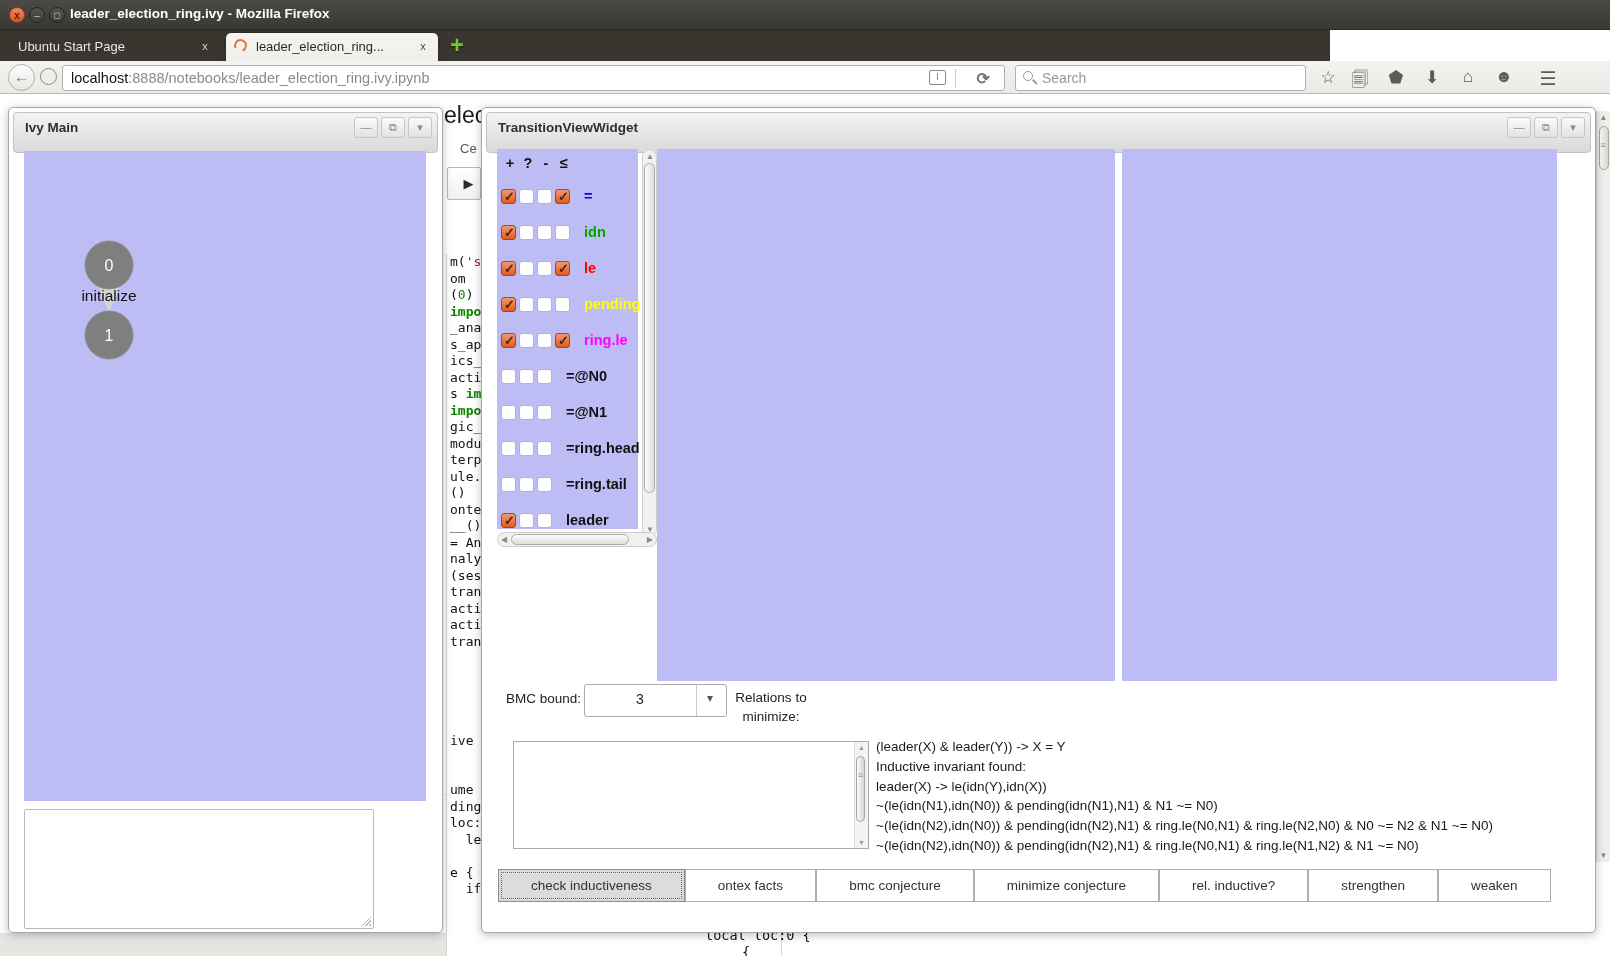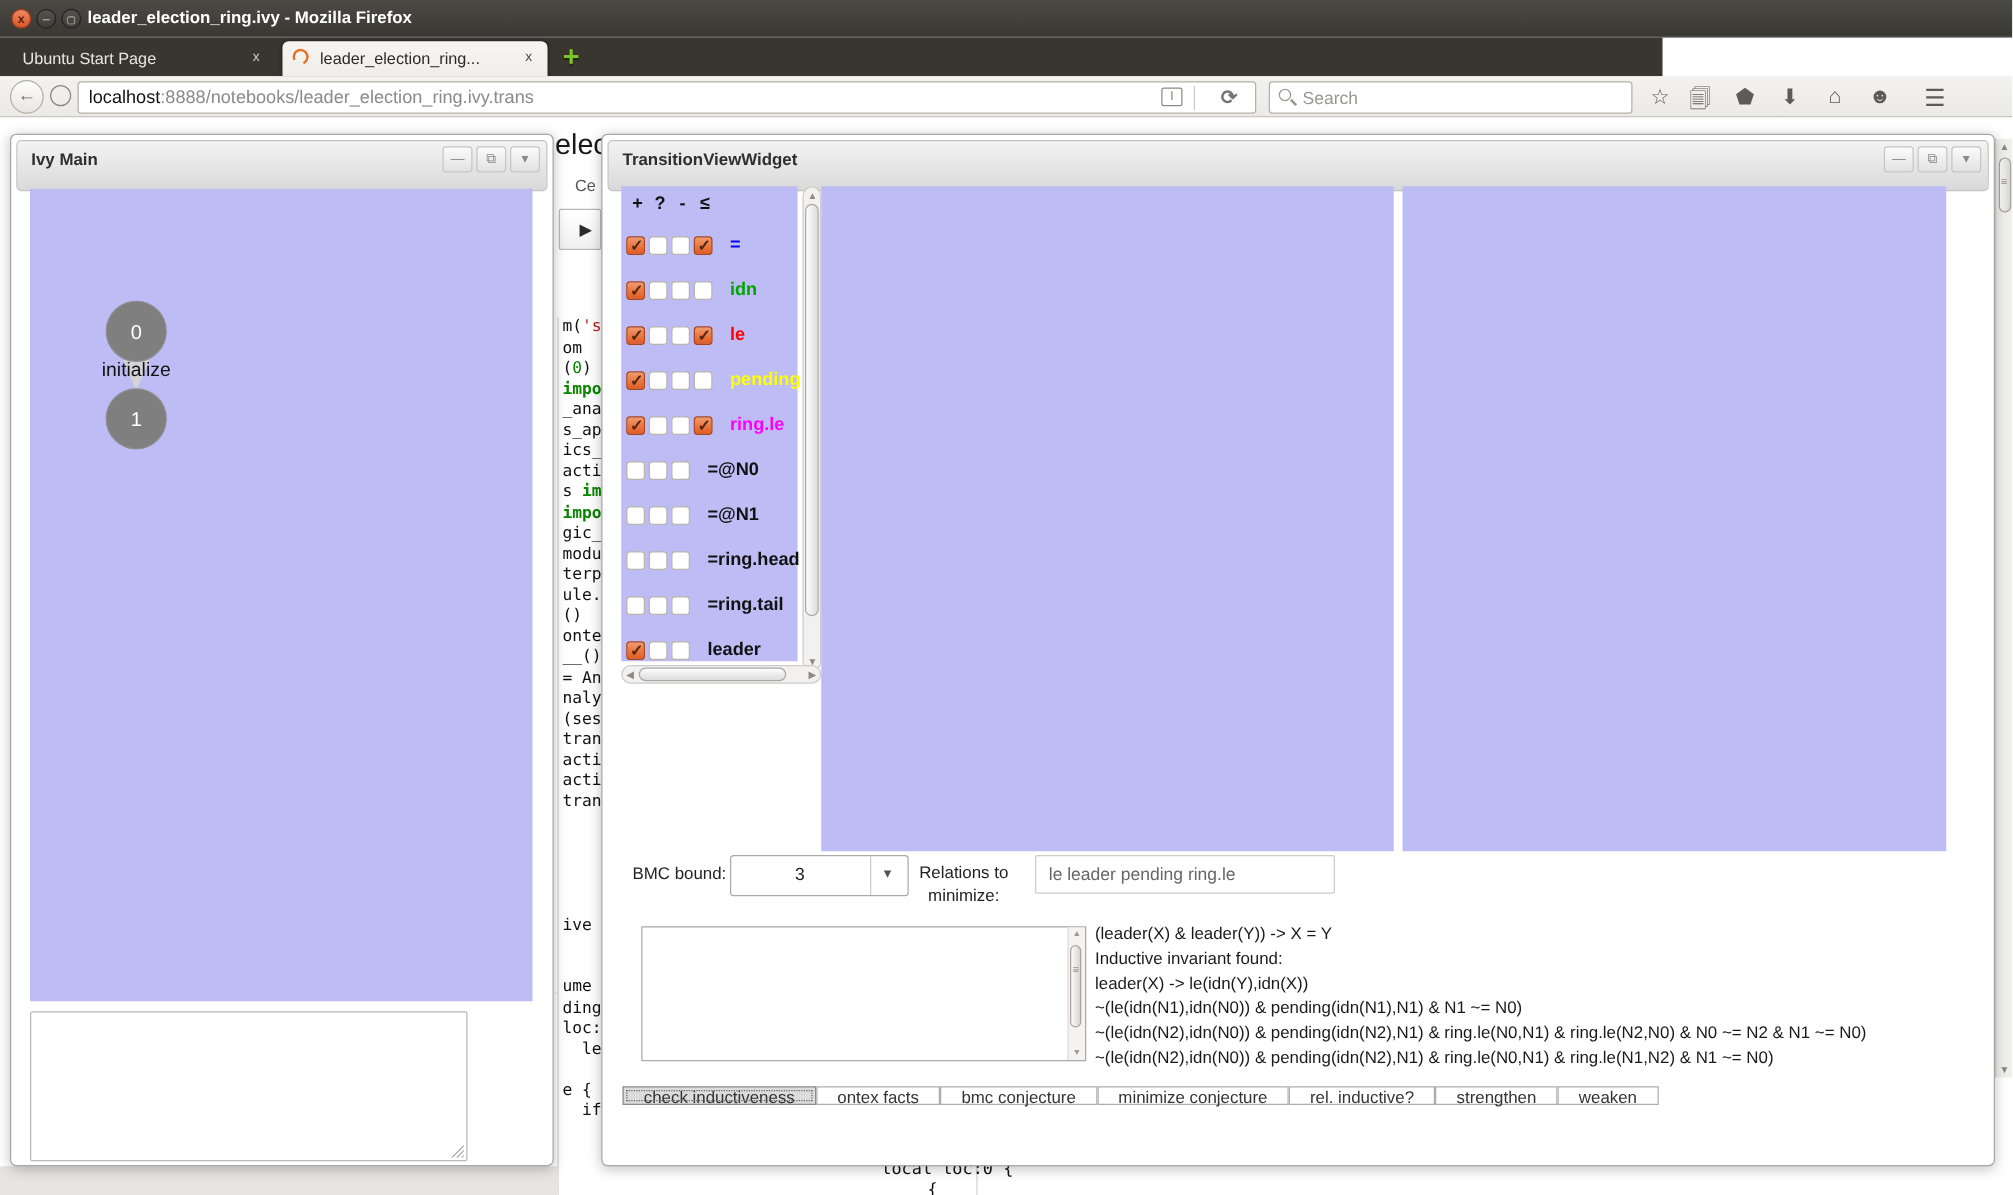--- a/index.html
+++ b/index.html
@@ -146,22 +146,22 @@
   .facts-box { position:absolute; left:31px; top:633px; width:356px; height:108px; background:#fff;
     border:1px solid #aaa; }
   .facts-box .fb-scroll { position:absolute; right:0; top:0; width:14px; height:106px; background:#f4f3f1; border-left:1px solid #ddd; }
   .fb-scroll .sb-thumb { left:1px; top:14px; width:9px; height:66px; }
   .fb-scroll .fb-up, .fb-scroll .fb-down { position:absolute; left:3px; font-size:7px; color:#999; }
   .fb-up { top:2px; } .fb-down { bottom:2px; }
 
   .invariant { position:absolute; left:394px; top:629px; font-size:13.5px; color:#1a1a1a; line-height:19.8px; white-space:nowrap; }
 
   .btn-row { position:absolute; left:16px; top:761px; display:flex; }
-  .action-btn { height:15px; background:#fff; border:1px solid #adadad; font-size:13.5px; color:#333;
-    padding:0 16px; font-family:"Liberation Sans",sans-serif; white-space:nowrap; }
+  .action-btn { height:33px; background:#fff; border:1px solid #adadad; font-size:13.5px; color:#333;
+    padding:0 32px; font-family:"Liberation Sans",sans-serif; white-space:nowrap; }
   .action-btn.focused { background:#dcdcdc; outline:1px dotted #666; outline-offset:-4px; border-color:#8c8c8c; }
 
   svg text { font-family:"Liberation Sans",sans-serif; }
 </style>
 </head>
 <body>
 
 <div id="screen">
 
   <div class="titlebar">
@@ -181,21 +181,21 @@
       <span class="tab-label">leader_election_ring...</span>
       <span class="tab-close">x</span>
     </div>
     <div class="newtab-btn">+</div>
   </div>
 
   <div class="toolbar">
     <div class="back-btn">←</div>
     <div class="globe-icon"></div>
     <div class="urlbar">
-      <span class="url-host">localhost</span><span class="url-path">:8888/notebooks/leader_election_ring.ivy.trans</span>
+      <span class="url-host">localhost</span><span class="url-path">:8888/notebooks/leader_election_ring.ivy.ipynb</span>
       <span class="reader-icon"></span>
       <span class="url-divider"></span>
       <span class="reload-icon">⟳</span>
     </div>
     <div class="searchbar">
       <span class="search-glyph"></span>
       <input placeholder="Search" style="">
     </div>
     <div class="tb-icon" style="left:1316px">☆</div>
     <div class="tb-icon" style="left:1348px">🗐</div>
@@ -354,21 +354,20 @@
 
     <div class="bmc-label">BMC bound:</div>
     <div class="bmc-select">
       <span class="val">3</span>
       <span class="dd"></span>
     </div>
     <div class="minimize-label">
       <div>Relations to</div>
       <div>minimize:</div>
     </div>
-    <div class="minimize-input">le leader pending ring.le</div>
 
     <div class="facts-box">
       <div class="fb-scroll">
         <span class="fb-up">▲</span>
         <div class="sb-thumb"></div>
         <span class="fb-down">▼</span>
       </div>
     </div>
 
     <div class="invariant" id="invariant-lines">

